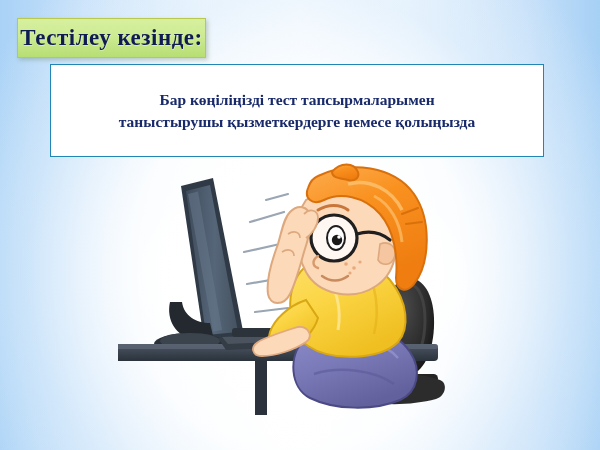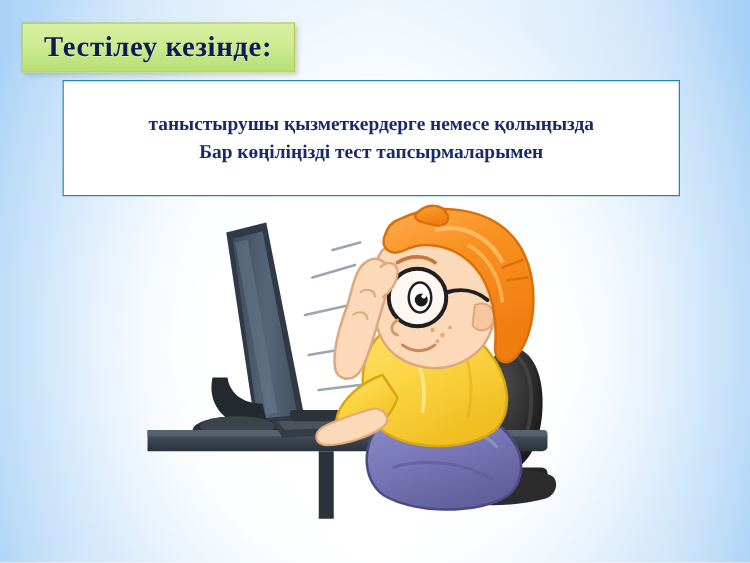--- a/index.html
+++ b/index.html
@@ -9,21 +9,21 @@
     position:relative;
     background:
       radial-gradient(ellipse 70% 95% at 50% 60%, #ffffff 0%, #ffffff 22%, rgba(255,255,255,0.86) 42%, rgba(226,240,252,0.55) 65%, rgba(173,212,246,0.0) 88%),
       linear-gradient(to right, #a9d2f6 0%, #c9e2fa 14%, #eef6fd 34%, #fbfdff 50%, #eaf4fd 68%, #c6e0f9 88%, #a6d0f5 100%);
   }
 
   
   .title-badge {
     position:absolute;
     left:17px; top:18px;
-    width:219px; height:40px;
+    width:189px; height:40px;
     border:1px solid #b9c94e;
     background:linear-gradient(to bottom, #d7f0a0 0%, #cdeb92 45%, #c3e585 70%, #b7de74 100%);
     box-shadow:2px 2px 4px rgba(80,100,60,0.28);
     display:flex; align-items:center; justify-content:center;
   }
   .title-badge .title-text {
     font-family:"Liberation Serif", serif;
     font-weight:bold;
     font-size:23px;
     color:#101b52;
@@ -62,22 +62,22 @@
   .illustration svg { display:block; width:100%; height:100%; }
 </style>
 </head>
 <body>
 
 <div class="title-badge">
   <span class="title-text">Тестілеу кезінде:</span>
 </div>
 
 <div class="text-box">
+  <div class="line">Бар көңіліңізді тест тапсырмаларымен</div>
   <div class="line">таныстырушы қызметкердерге немесе қолыңызда</div>
-  <div class="line">Бар көңіліңізді тест тапсырмаларымен</div>
 </div>
 
 <div class="illustration">
   <svg viewBox="0 0 380 255" xmlns="http://www.w3.org/2000/svg">
     <defs>
       <radialGradient id="whiteHalo" cx="50%" cy="48%" r="58%">
         <stop offset="0%" stop-color="#ffffff" stop-opacity="1"></stop>
         <stop offset="62%" stop-color="#ffffff" stop-opacity="0.96"></stop>
         <stop offset="100%" stop-color="#ffffff" stop-opacity="0"></stop>
       </radialGradient>

